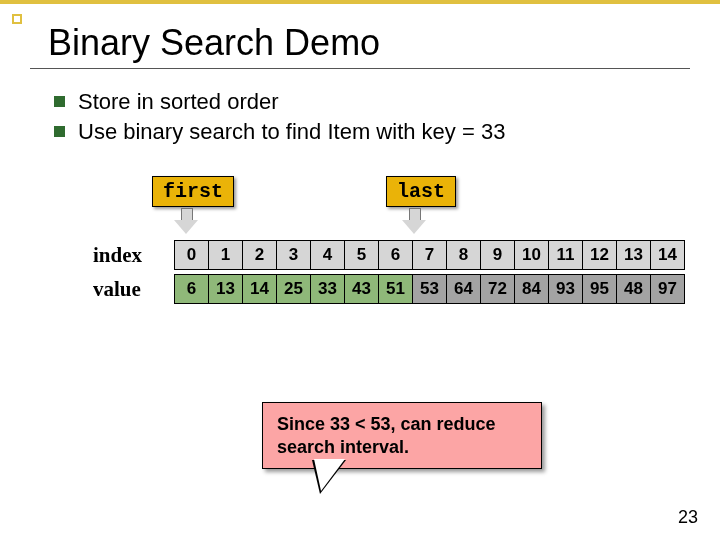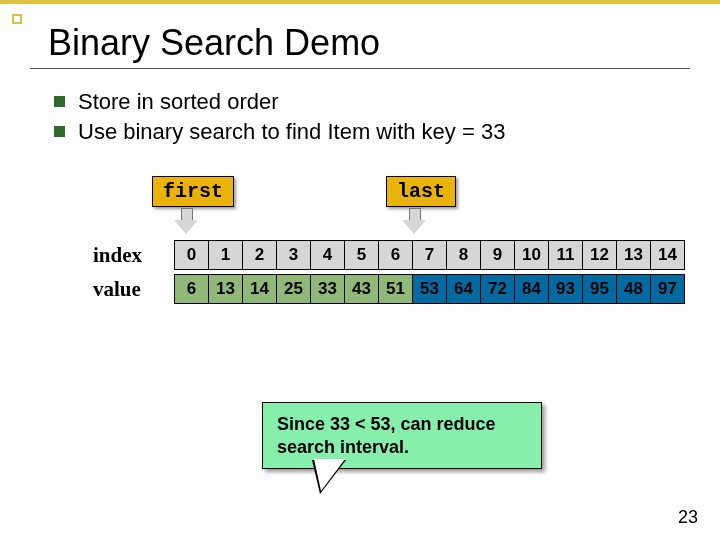--- a/index.html
+++ b/index.html
@@ -124,28 +124,28 @@
     display: flex;
     align-items: center;
     justify-content: center;
     font-size: 17px;
     font-weight: bold;
     color: #000;
     margin-left: -1px;
   }
   .idx-cell { background: #d6d6d6; }
   .val-cell { background: #8fb879; }
-  .val-dim  { background: #0369a1; }
+  .val-dim  { background: #a3a3a3; }
   .callout-wrap {
     position: absolute;
     left: 262px;
     top: 398px;
   }
   .callout {
-    background: #86efac;
+    background: #fca5a5;
     border: 1px solid #000;
     box-shadow: 3px 3px 4px rgba(0,0,0,0.4);
     padding: 10px 14px;
     font-size: 18px;
     font-weight: bold;
     line-height: 1.25;
     width: 280px;
   }
   .callout-tail {
     position: absolute;

